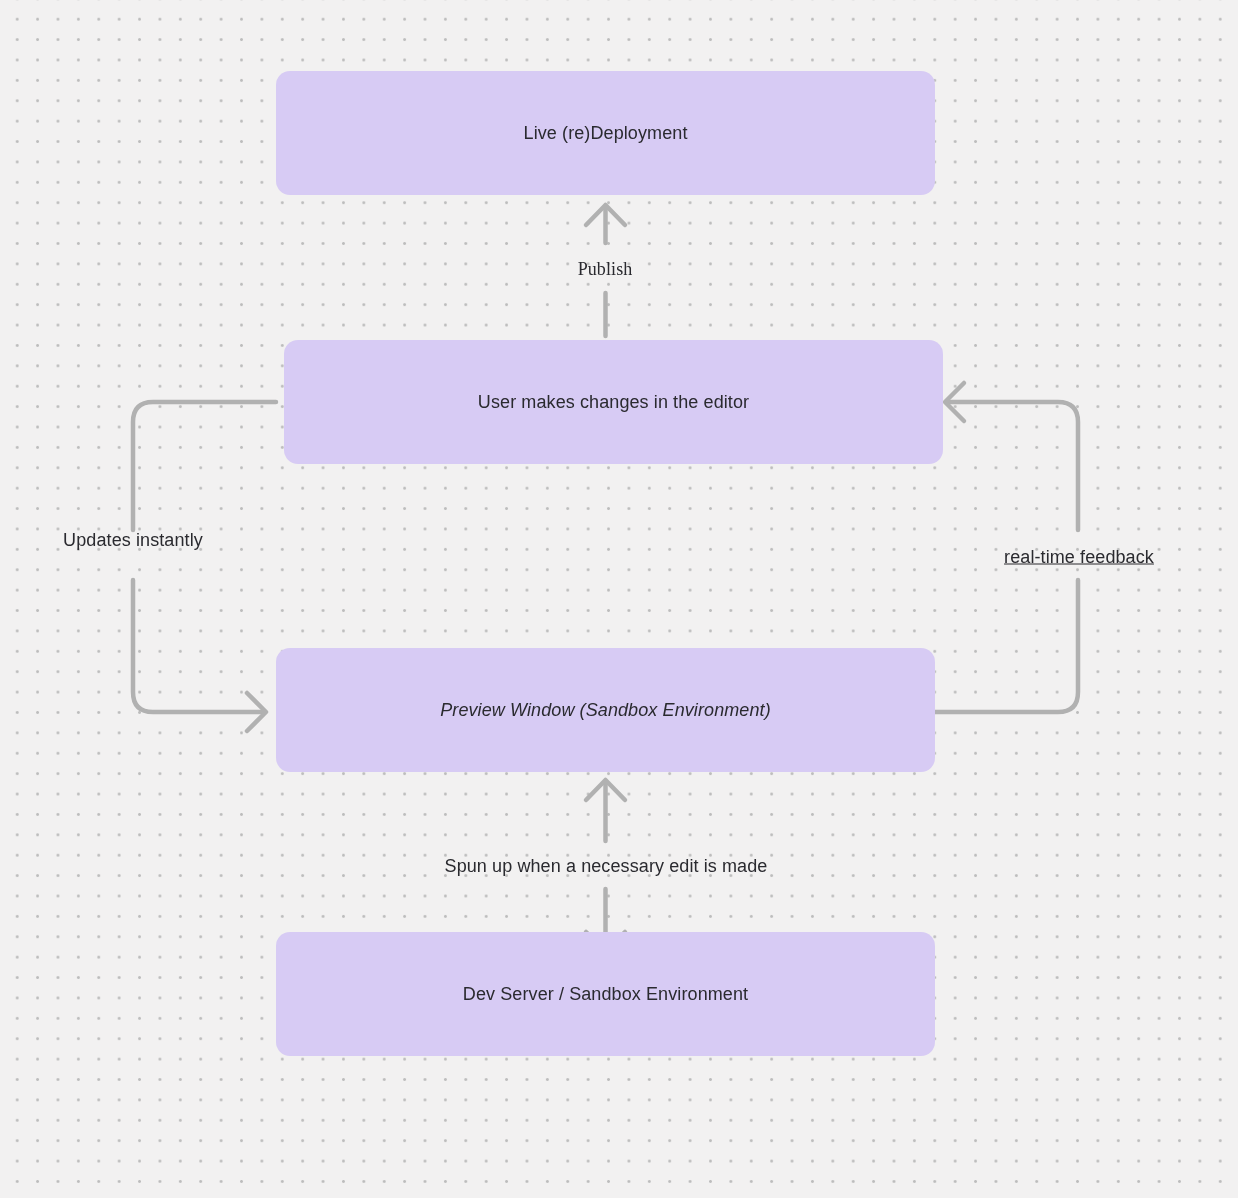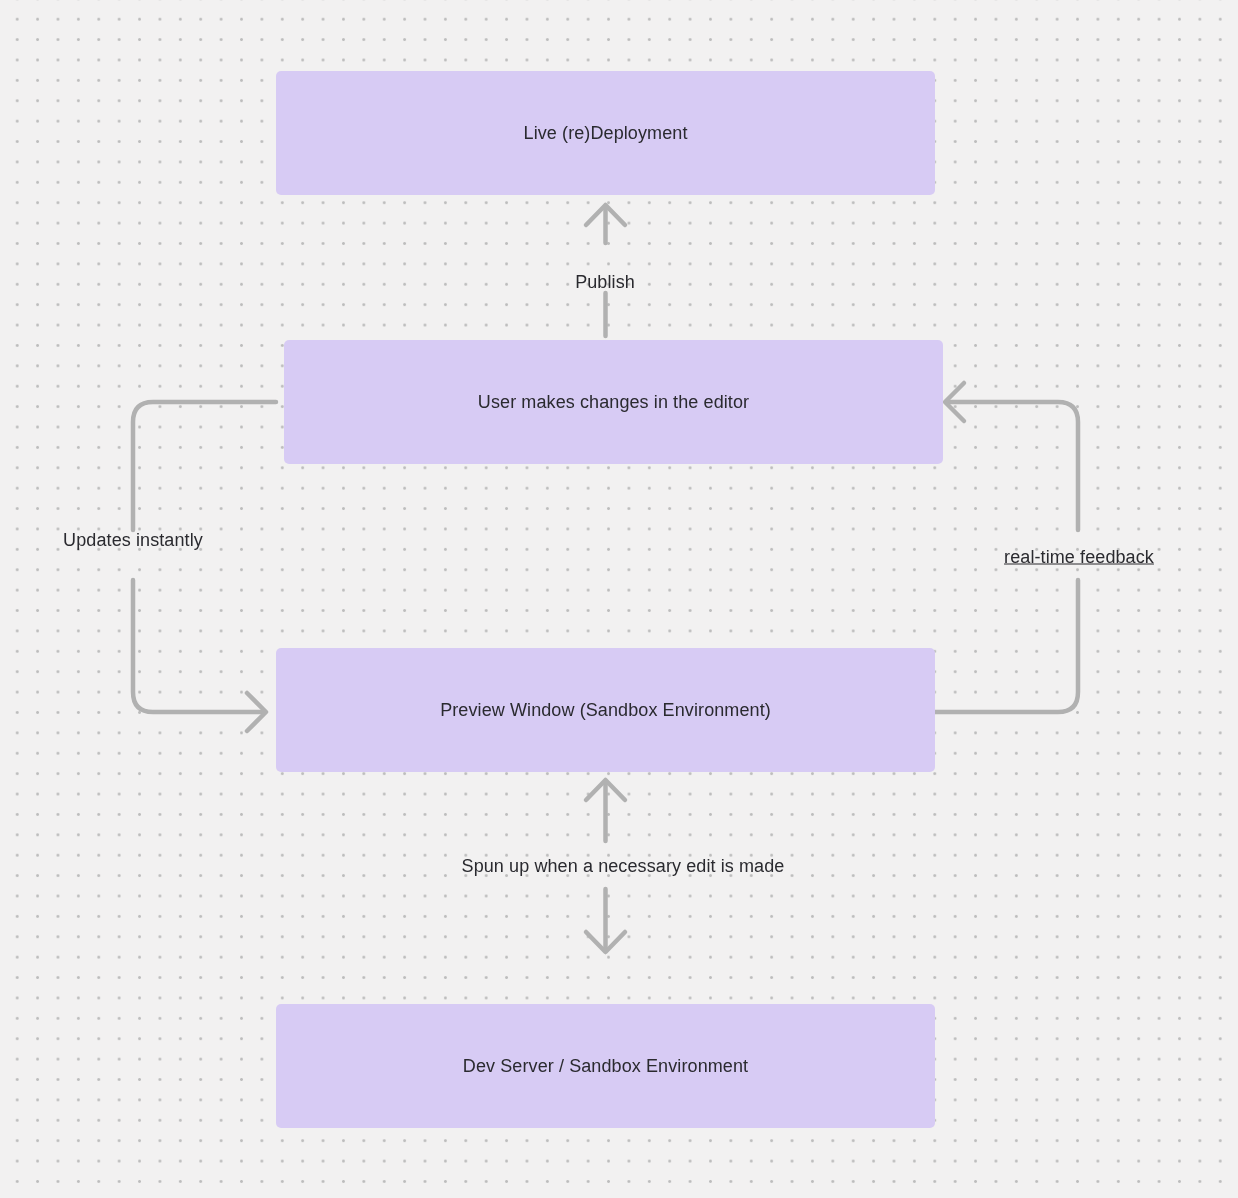--- a/index.html
+++ b/index.html
@@ -33,41 +33,41 @@
     fill:none;
     stroke-linecap:round;
     stroke-linejoin:round;
     pointer-events:stroke;
   }
   .node{
     position:absolute;
     left:276px;
     width:659px;height:124px;
     background:var(--node-fill);
-    border-radius:5px;
+    border-radius:14px;
     display:flex;align-items:center;justify-content:center;
     font-size:18px;
     letter-spacing:.1px;
     text-align:center;
   }
   .node-live{top:71px;}
   .node-editor{top:340px;margin-left:8px;}
-  .node-preview{top:648px;}
-  .node-dev{top:1004px;}
+  .node-preview{top:648px;font-style:italic;}
+  .node-dev{top:932px;}
   .edge-label{
     position:absolute;
     transform:translate(-50%,-50%);
     font-size:18px;
     white-space:nowrap;
     letter-spacing:.1px;
   }
-  .label-publish{left:605px;top:282px;}
+  .label-publish{left:605px;top:269px;font-family:Liberation Serif, serif;}
   .label-updates{left:133px;top:540px;}
   .label-feedback{left:1079px;top:557px;text-decoration:underline;}
-  .label-spunup{left:606px;top:866px;margin-left:17px;}
+  .label-spunup{left:606px;top:866px;}
 </style>
 </head>
 <body>
 
 <div class="canvas">
 
   <svg class="connectors" viewBox="0 0 1238 1198">
 
     <g>
       <path class="connector" d="M 605.5 336 V 293"></path>

